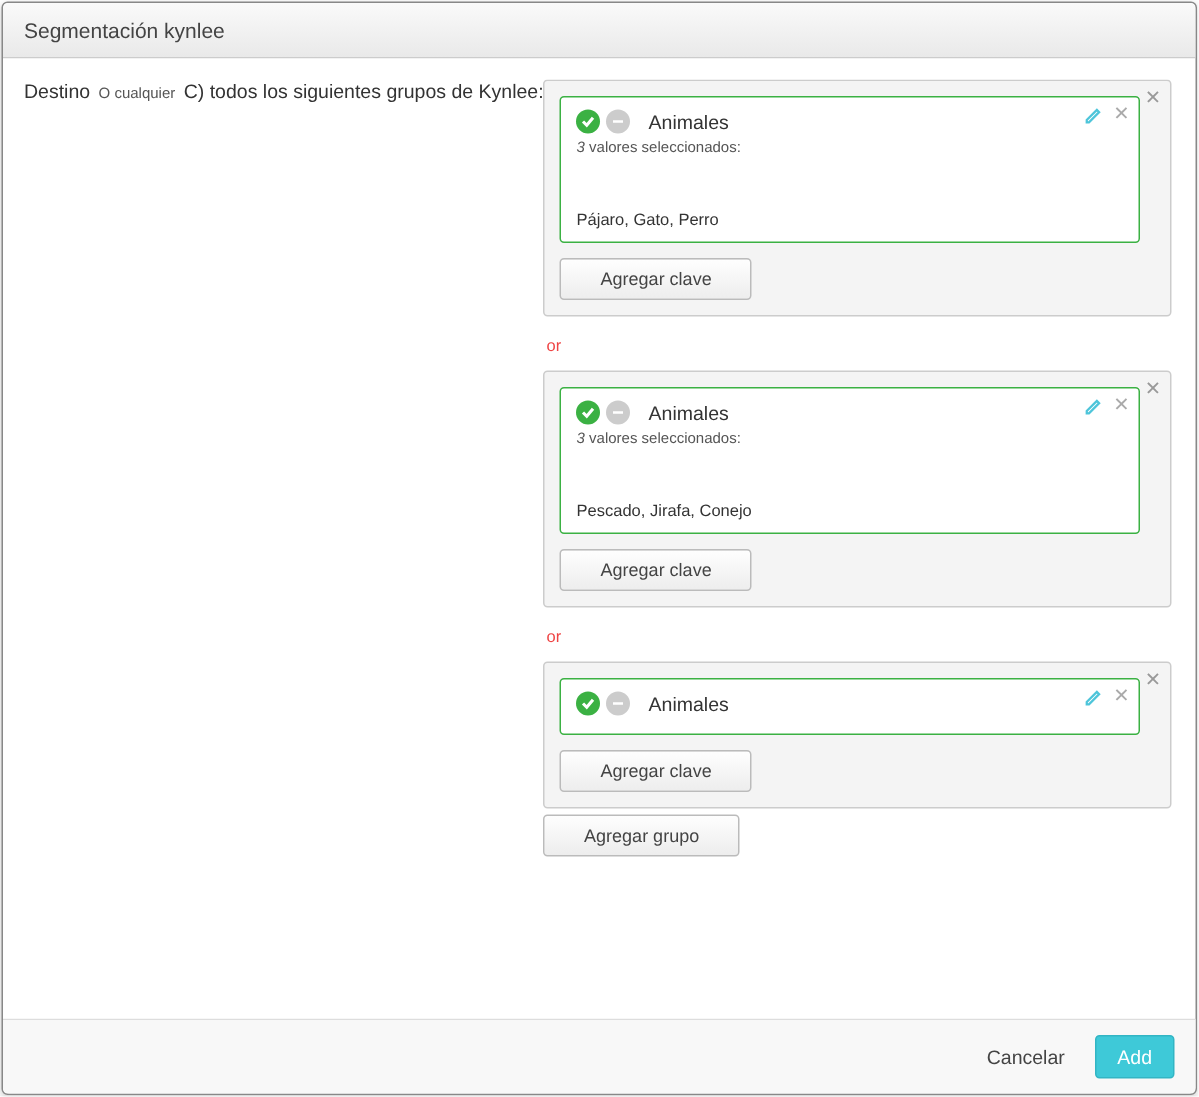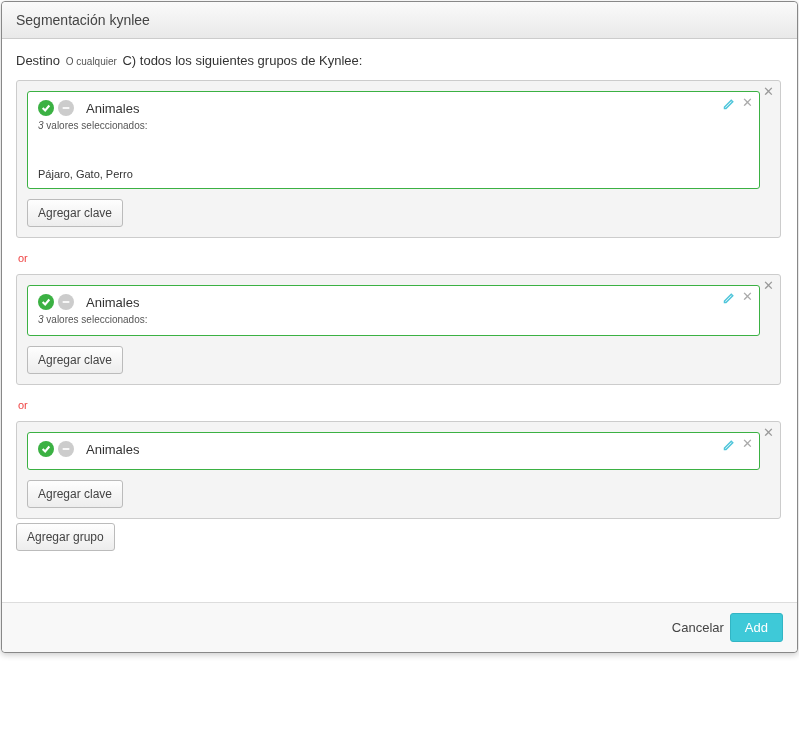--- a/index.html
+++ b/index.html
@@ -11,21 +11,21 @@
       font-family: Arial, Helvetica, sans-serif;
       font-size: 12px;
       background: #fff;
       color: #333;
       width: 799px;
       height: 731px;
       position: relative;
     }
     .dialog {
       width: 797px;
-      height: 652px;
+      height: 729px;
       border: 1px solid #888;
       border-radius: 4px;
       background: #fff;
       display: flex;
       flex-direction: column;
       box-shadow: 0 2px 6px rgba(0,0,0,0.2);
       margin: 1px;
     }
     .dialog-header {
       background: linear-gradient(to bottom, #fafafa, #e9e9e9);
@@ -33,21 +33,21 @@
       border-radius: 4px 4px 0 0;
       padding: 10px 14px;
       font-size: 14px;
       color: #444;
     }
     .dialog-body {
       flex: 1;
       padding: 14px 14px 0 14px;
       overflow: hidden;
       display: flex;
-      flex-direction: column;
+      flex-direction: row;
     }
     .intro-line {
       font-size: 13px;
       margin-bottom: 12px;
     }
     .intro-line .small-option {
       font-size: 10px;
       color: #555;
       padding: 0 2px;
     }
@@ -135,41 +135,41 @@
     }
     .key-values {
       font-size: 11px;
       color: #333;
       margin-top: 37px;
     }
     .btn {
       background: linear-gradient(to bottom, #fefefe, #ededed);
       border: 1px solid #bbb;
       border-radius: 3px;
-      padding: 6px 10px;
+      padding: 6px 26px;
       font-size: 12px;
       color: #444;
       cursor: pointer;
     }
     .or-label {
       font-size: 11px;
       color: #ef4444;
       padding: 10px 2px 10px 2px;
     }
     .add-group-btn {
       margin-top: 0;
     }
     .dialog-footer {
       border-top: 1px solid #ddd;
       background: #f8f8f8;
       padding: 10px 14px;
       display: flex;
       justify-content: flex-end;
       align-items: center;
-      gap: 6px;
+      gap: 20px;
       border-radius: 0 0 4px 4px;
     }
     .cancel-link {
       color: #444;
       font-size: 13px;
       cursor: pointer;
     }
     .primary-btn {
       background: #3ec9d8;
       border: 1px solid #32b5c4;
@@ -271,20 +271,21 @@
             <span class="status-circle status-exclude">
               <svg viewBox="0 0 12 12" width="10" height="10">
                   <rect x="2" y="5" width="8" height="2" fill="#fff"></rect>
                 </svg>
             </span>
             <span class="key-title">Animales</span>
           </div>
           <div class="key-subtext">
             <span class="count">3</span><span> valores seleccionados:</span>
           </div>
+          <div class="key-values">Pescado, Jirafa, Conejo</div>
         </div>
         <button class="btn">Agregar clave</button>
       </div>
 
       <div class="or-label">or</div>
 
       
       <div class="group">
         <span class="group-close">✕</span>
         <div class="key-block">

